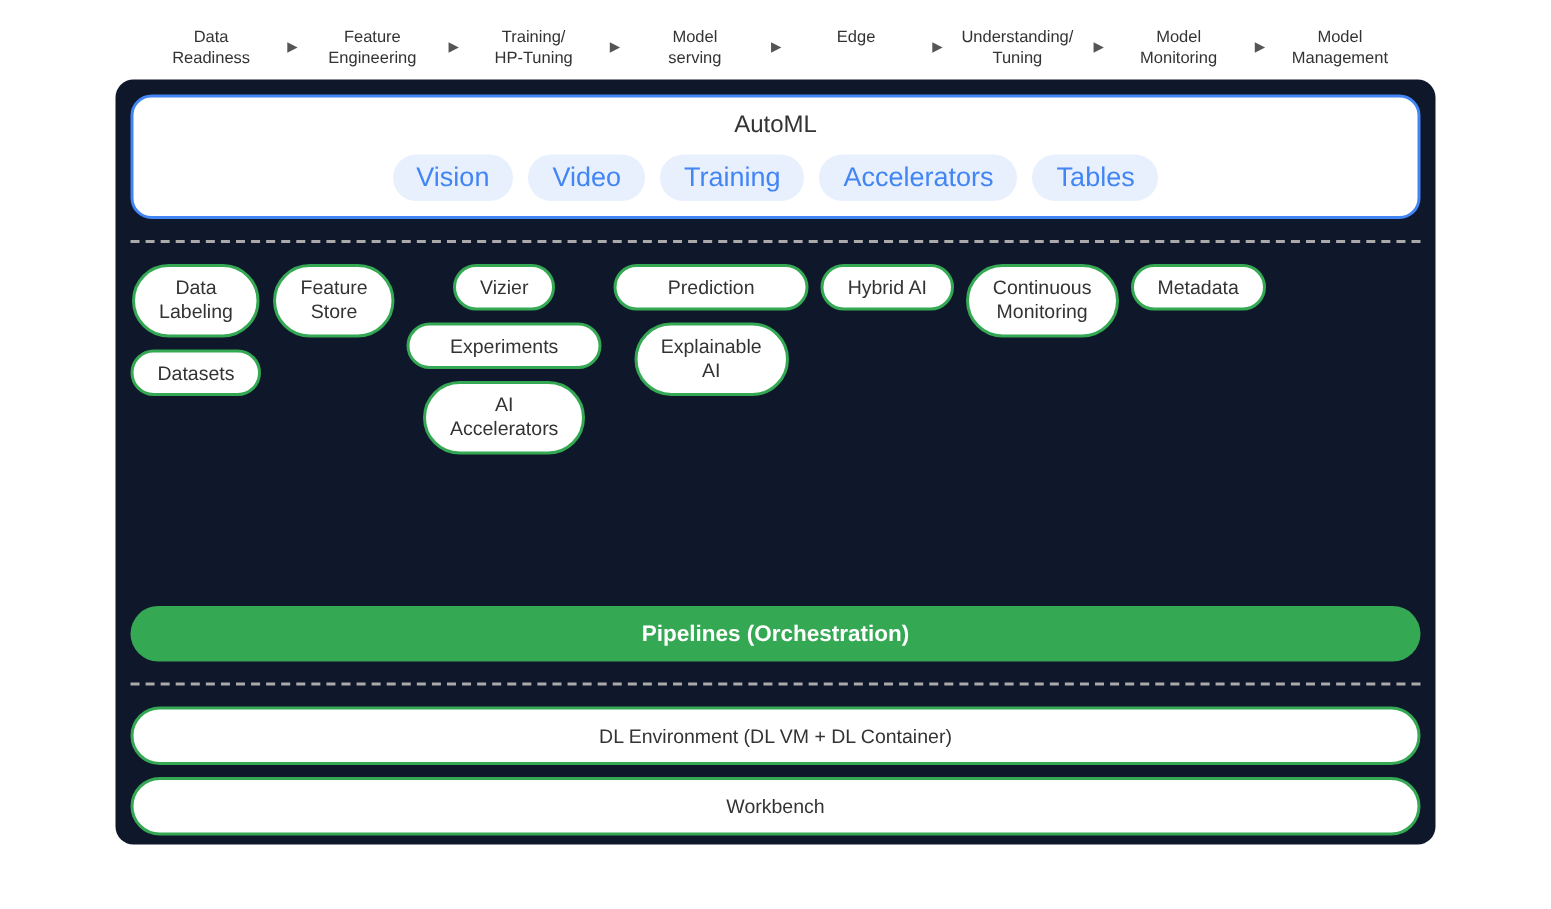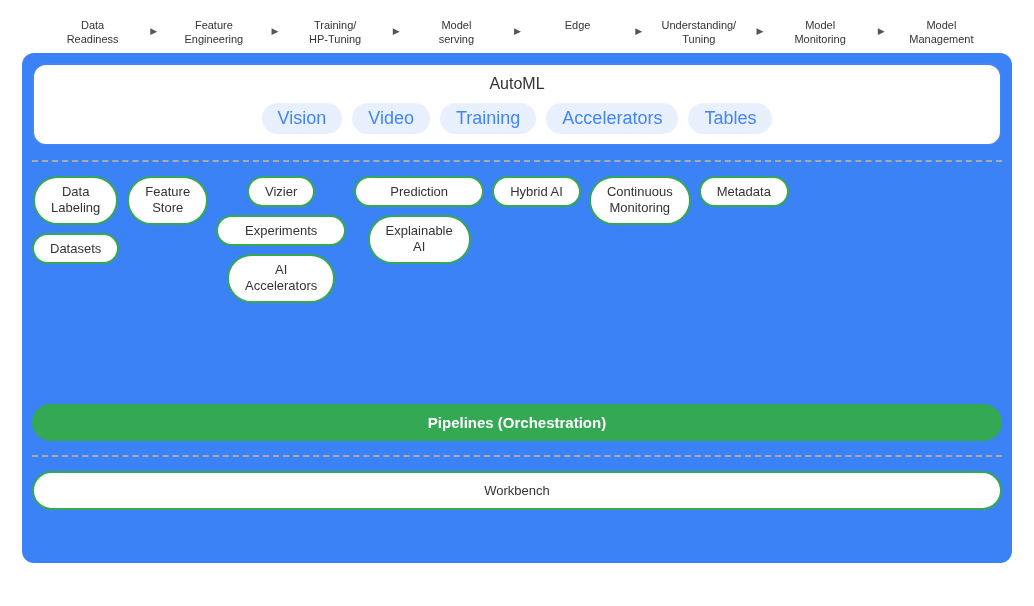--- a/index.html
+++ b/index.html
@@ -8,21 +8,21 @@
       background: #fff;
       width: 1034px;
       height: 606px;
       overflow: hidden;
       display: flex;
       align-items: center;
       justify-content: center;
     }
 
     .diagram-container {
-      width: 990px;
+      width: 880px;
       height: 570px;
       position: relative;
     }
 
     
     .pipeline-labels {
       display: flex;
       justify-content: space-between;
       padding: 0 10px;
       margin-bottom: 6px;
@@ -43,21 +43,21 @@
       right: -4px;
       top: 50%;
       transform: translateY(-50%);
     }
     .pipeline-label:last-child::after {
       display: none;
     }
 
     
     .main-area {
-      background: #3b82f6;
+      background: #0f172a;
       border-radius: 12px;
       padding: 10px;
       position: relative;
       height: 510px;
     }
 
     
     .automl-box {
       border: 2.5px solid #4285f4;
       border-radius: 14px;
@@ -212,17 +212,18 @@
         </div>
       </div>
 
     </div>
 
     <div class="pipelines-bar">Pipelines (Orchestration)</div>
 
     <hr class="dashed-line">
 
     <div class="bottom-section">
+      <div class="bottom-pill">DL Environment (DL VM + DL Container)</div>
       <div class="bottom-pill">Workbench</div>
     </div>
 
   </div>
 </div>
 
 </body></html>

